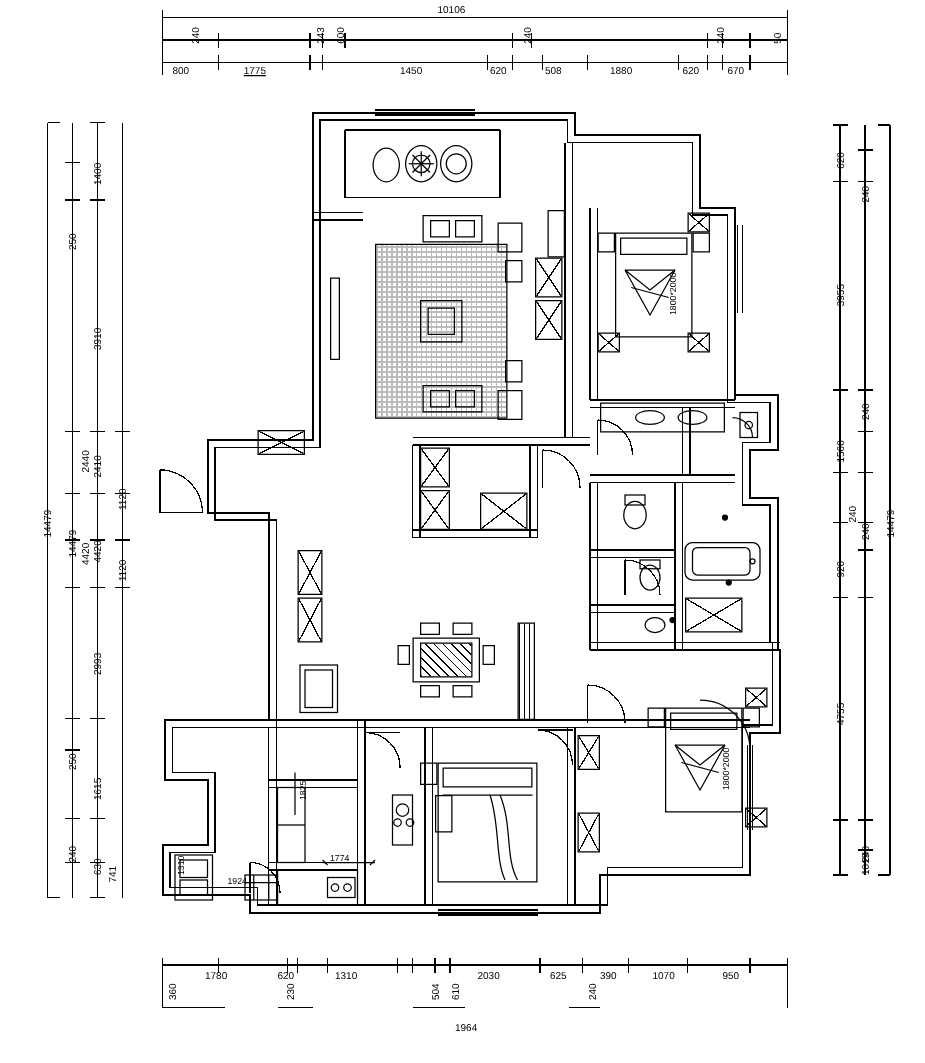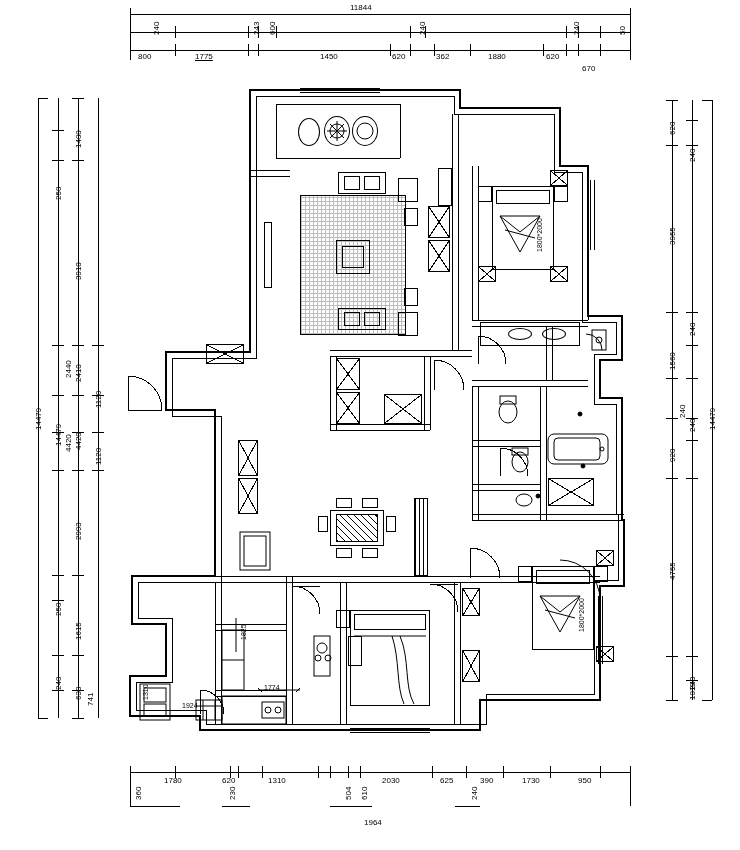--- a/index.html
+++ b/index.html
@@ -524,37 +524,37 @@
   <div class="box" style="left:348px;top:636px;width:14px;height:30px;"></div>
   <svg width="740" height="850">
     <g stroke="#000" fill="none">
       <circle cx="322" cy="648" r="5"></circle>
       <circle cx="318" cy="658" r="3"></circle>
       <circle cx="328" cy="658" r="3"></circle>
       <rect x="314" y="636" width="16" height="40"></rect>
     </g>
   </svg>
 
-  <div class="dim" style="left:350px;top:3px;">11844</div>
+  <div class="dim" style="left:350px;top:3px;">10106</div>
 
   <div class="dim vert" style="left:152px;top:35px;">240</div>
   <div class="dim vert" style="left:252px;top:35px;">243</div>
   <div class="dim vert" style="left:268px;top:35px;">600</div>
   <div class="dim vert" style="left:418px;top:35px;">240</div>
   <div class="dim vert" style="left:572px;top:35px;">240</div>
   <div class="dim vert" style="left:618px;top:35px;">50</div>
 
   <div class="dim" style="left:138px;top:52px;">800</div>
   <div class="dim" style="left:195px;top:52px;text-decoration:underline;">1775</div>
   <div class="dim" style="left:320px;top:52px;">1450</div>
   <div class="dim" style="left:392px;top:52px;">620</div>
-  <div class="dim" style="left:436px;top:52px;">362</div>
+  <div class="dim" style="left:436px;top:52px;">508</div>
   <div class="dim" style="left:488px;top:52px;">1880</div>
   <div class="dim" style="left:546px;top:52px;">620</div>
-  <div class="dim" style="left:582px;top:64px;">670</div>
+  <div class="dim" style="left:582px;top:52px;">670</div>
 
   <div class="dim vert" style="left:74px;top:148px;">1400</div>
   <div class="dim vert" style="left:74px;top:280px;">3910</div>
   <div class="dim vert" style="left:74px;top:382px;">2410</div>
   <div class="dim vert" style="left:74px;top:450px;">4420</div>
   <div class="dim vert" style="left:74px;top:540px;">2993</div>
   <div class="dim vert" style="left:74px;top:640px;">1615</div>
   <div class="dim vert" style="left:74px;top:700px;">630</div>
   <div class="dim vert" style="left:86px;top:706px;">741</div>
 
@@ -583,21 +583,21 @@
   <div class="dim vert" style="left:688px;top:690px;">240</div>
 
   <div class="dim vert" style="left:708px;top:430px;">14479</div>
 
   <div class="dim" style="left:164px;top:776px;">1780</div>
   <div class="dim" style="left:222px;top:776px;">620</div>
   <div class="dim" style="left:268px;top:776px;">1310</div>
   <div class="dim" style="left:382px;top:776px;">2030</div>
   <div class="dim" style="left:440px;top:776px;">625</div>
   <div class="dim" style="left:480px;top:776px;">390</div>
-  <div class="dim" style="left:522px;top:776px;">1730</div>
+  <div class="dim" style="left:522px;top:776px;">1070</div>
   <div class="dim" style="left:578px;top:776px;">950</div>
 
   <div class="dim vert" style="left:134px;top:800px;">360</div>
   <div class="dim vert" style="left:228px;top:800px;">230</div>
   <div class="dim vert" style="left:344px;top:800px;">504</div>
   <div class="dim vert" style="left:360px;top:800px;">610</div>
   <div class="dim" style="left:364px;top:818px;">1964</div>
   <div class="dim vert" style="left:470px;top:800px;">240</div>
 
 </div>

